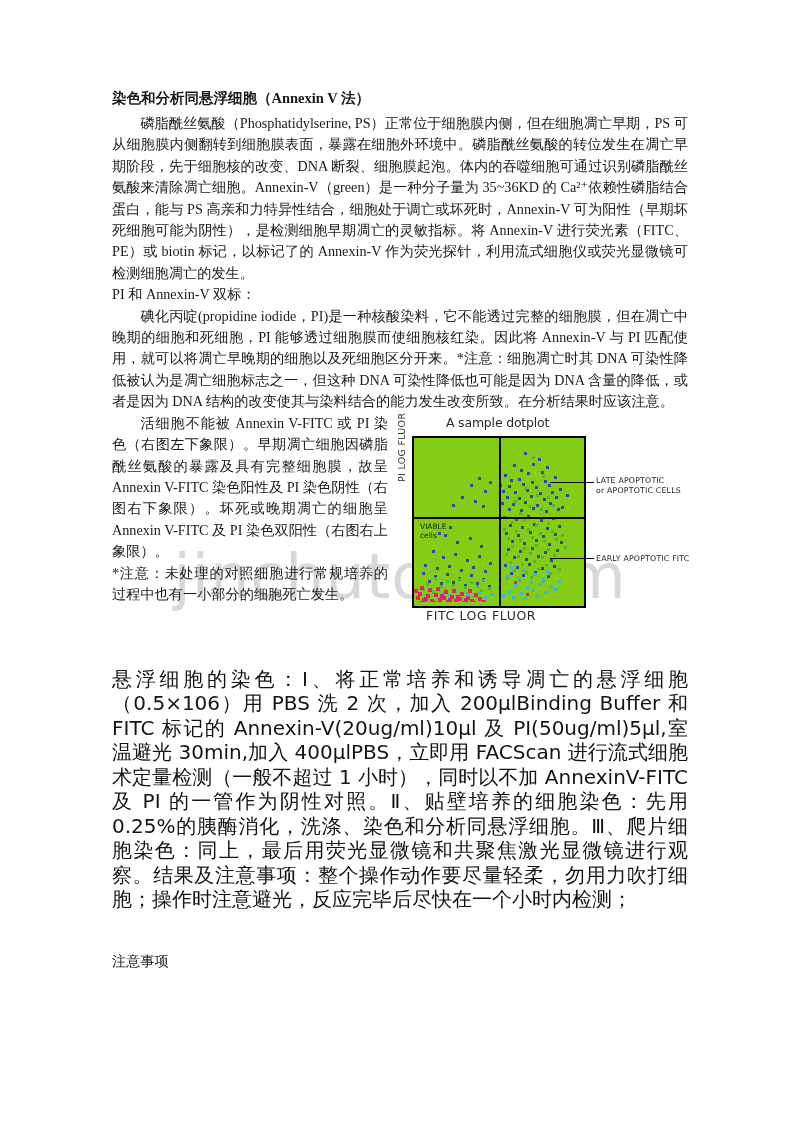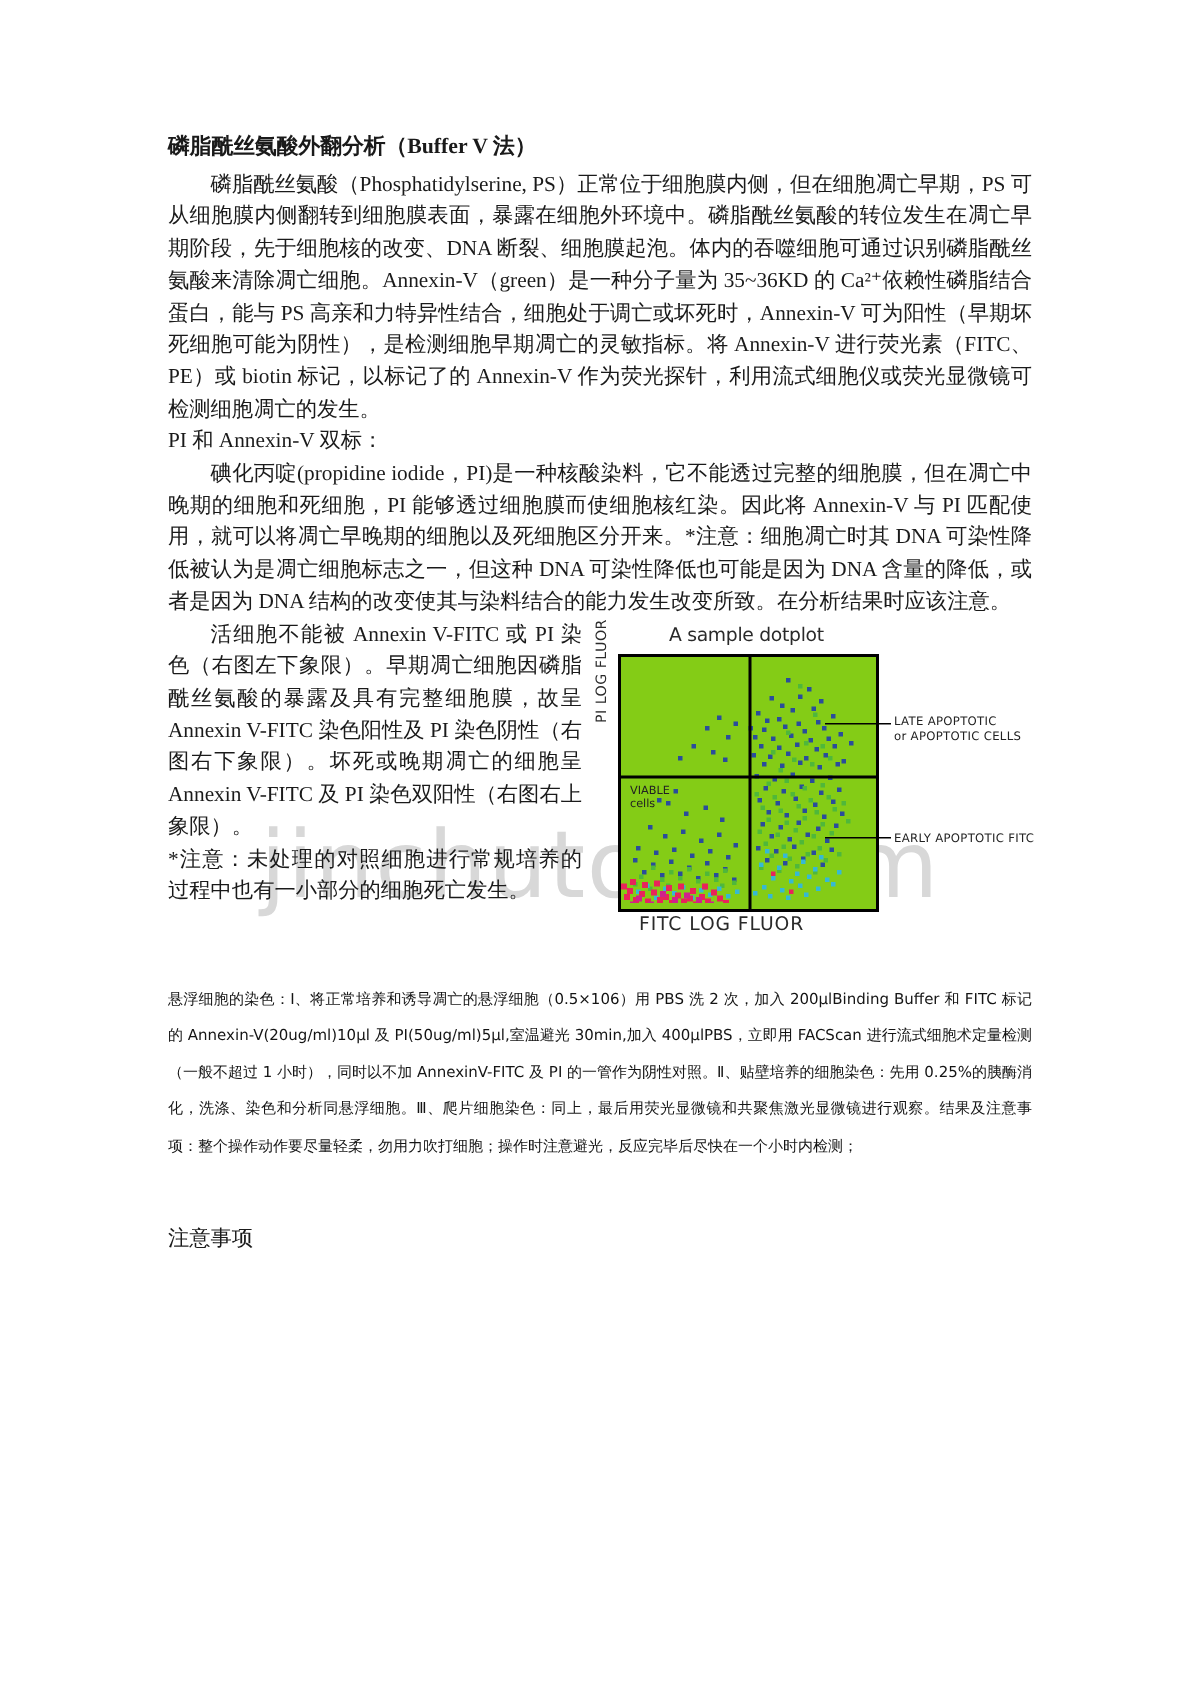--- a/index.html
+++ b/index.html
@@ -65,30 +65,30 @@
   }
   p.indent { text-indent: 2em; }
 
   .serif-blk { font-family: "Liberation Serif", "DejaVu Serif", serif; }
 
   
   #flow-section { position: relative; z-index: 3; }
   #figure-float {
     float: right;
     width: 290px;
-    margin: 2px 0 8px 10px;
+    margin: 2px 0 20px 10px;
     position: relative;
     z-index: 4;
   }
 
   
   #protocol-block {
     margin-top: 26px;
     font-family: "DejaVu Sans", "Liberation Sans", sans-serif;
-    font-size: 10px;
+    font-size: 20px;
     line-height: 24.5px;
     text-align: justify;
     text-justify: inter-ideograph;
     position: relative;
     z-index: 3;
     color: #141414;
   }
 
   
   #notes-block {
@@ -197,21 +197,21 @@
 </style>
 </head>
 <body>
 
 <div id="page">
 
   <div id="watermark">jinchutou.com</div>
 
   <div id="content">
 
-    <h1 class="doc-title">磷脂酰丝氨酸外翻分析（Buffer V 法）</h1>
+    <h1 class="doc-title">染色和分析同悬浮细胞（Annexin V 法）</h1>
 
     <p class="para indent serif-blk">磷脂酰丝氨酸（Phosphatidylserine, PS）正常位于细胞膜内侧，但在细胞凋亡早期，PS 可从细胞膜内侧翻转到细胞膜表面，暴露在细胞外环境中。磷脂酰丝氨酸的转位发生在凋亡早期阶段，先于细胞核的改变、DNA 断裂、细胞膜起泡。体内的吞噬细胞可通过识别磷脂酰丝氨酸来清除凋亡细胞。Annexin-V（green）是一种分子量为 35~36KD 的 Ca²⁺依赖性磷脂结合蛋白，能与 PS 高亲和力特异性结合，细胞处于调亡或坏死时，Annexin-V 可为阳性（早期坏死细胞可能为阴性），是检测细胞早期凋亡的灵敏指标。将 Annexin-V 进行荧光素（FITC、PE）或 biotin 标记，以标记了的 Annexin-V 作为荧光探针，利用流式细胞仪或荧光显微镜可检测细胞凋亡的发生。</p>
 
     <p class="para serif-blk">PI 和 Annexin-V 双标：</p>
 
     <p class="para indent serif-blk">碘化丙啶(propidine  iodide，PI)是一种核酸染料，它不能透过完整的细胞膜，但在凋亡中晚期的细胞和死细胞，PI 能够透过细胞膜而使细胞核红染。因此将 Annexin-V 与 PI 匹配使用，就可以将凋亡早晚期的细胞以及死细胞区分开来。*注意：细胞凋亡时其 DNA 可染性降低被认为是凋亡细胞标志之一，但这种 DNA 可染性降低也可能是因为 DNA 含量的降低，或者是因为 DNA 结构的改变使其与染料结合的能力发生改变所致。在分析结果时应该注意。</p>
 
     <div id="flow-section">
 
       <figure id="figure-float">

